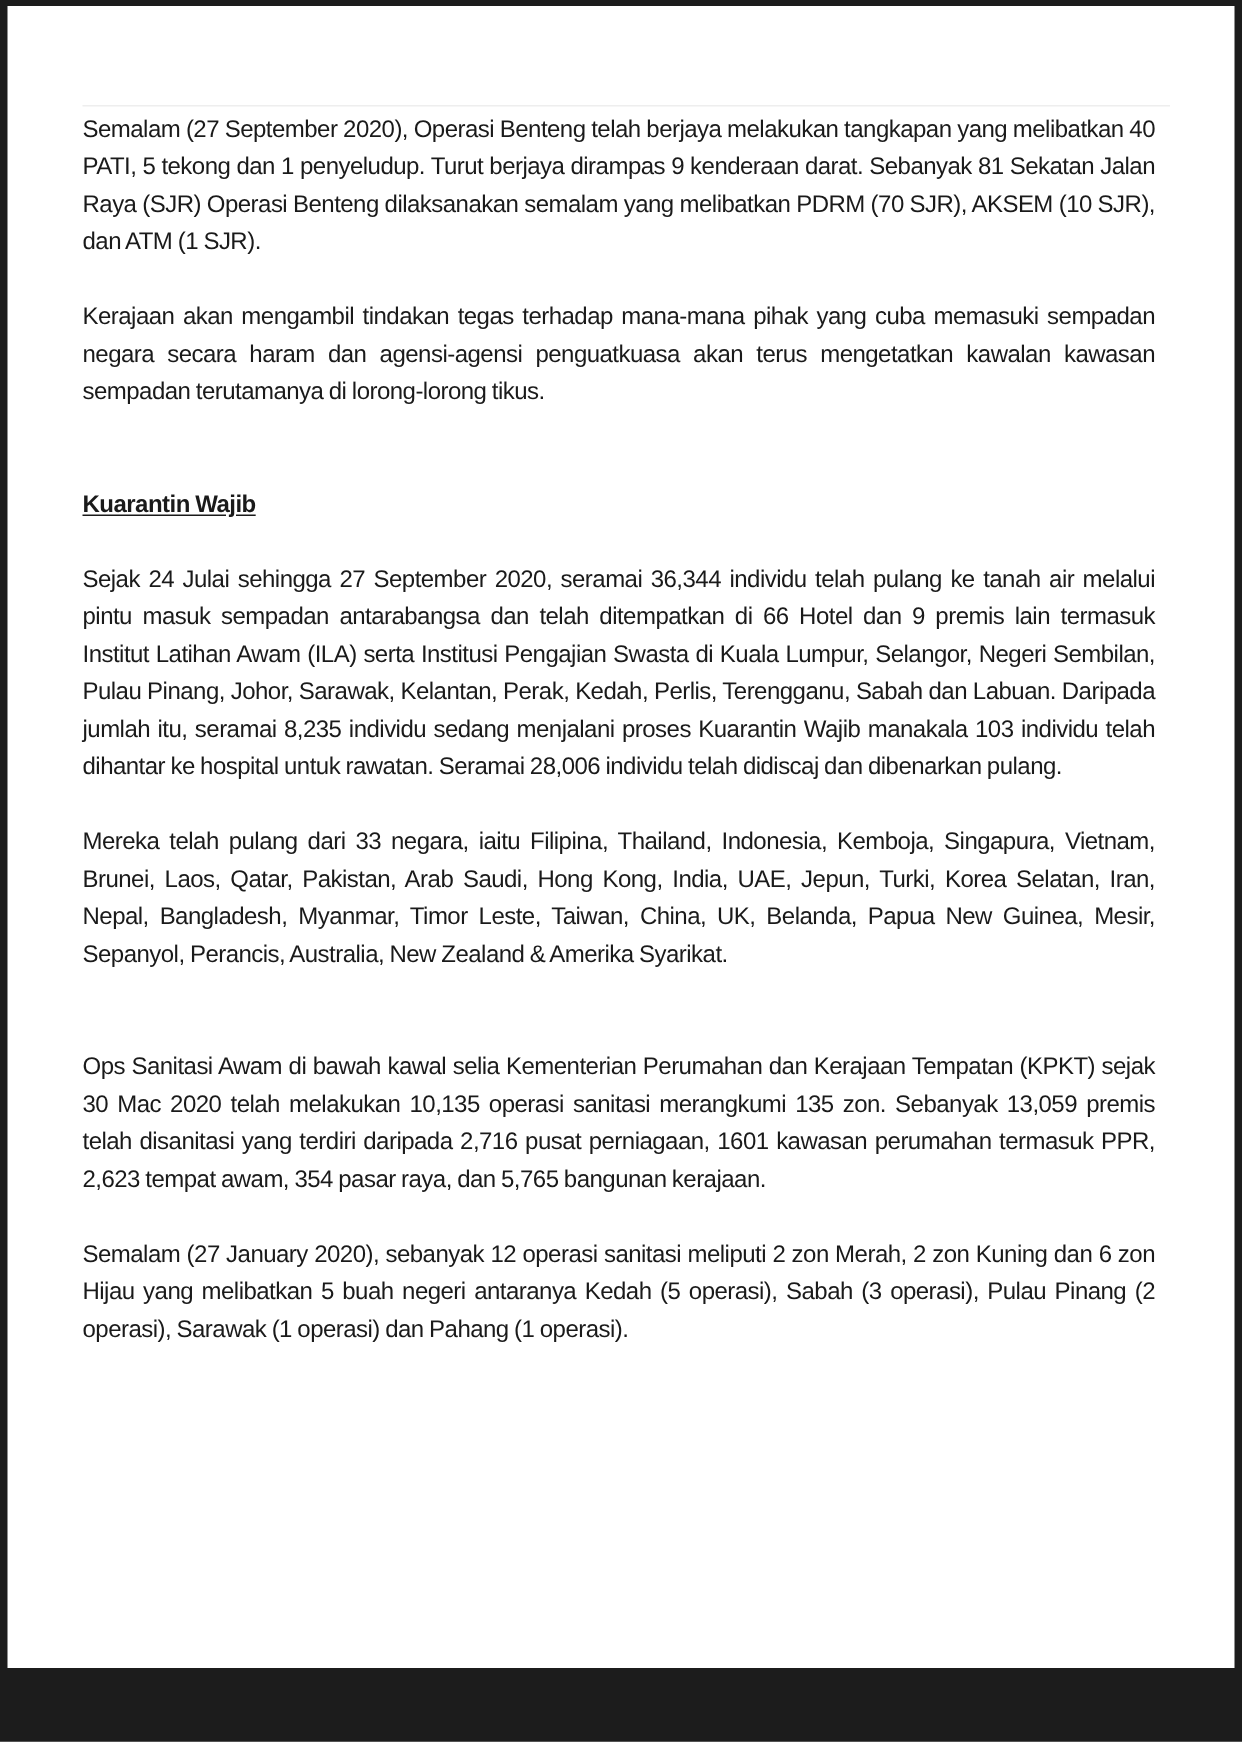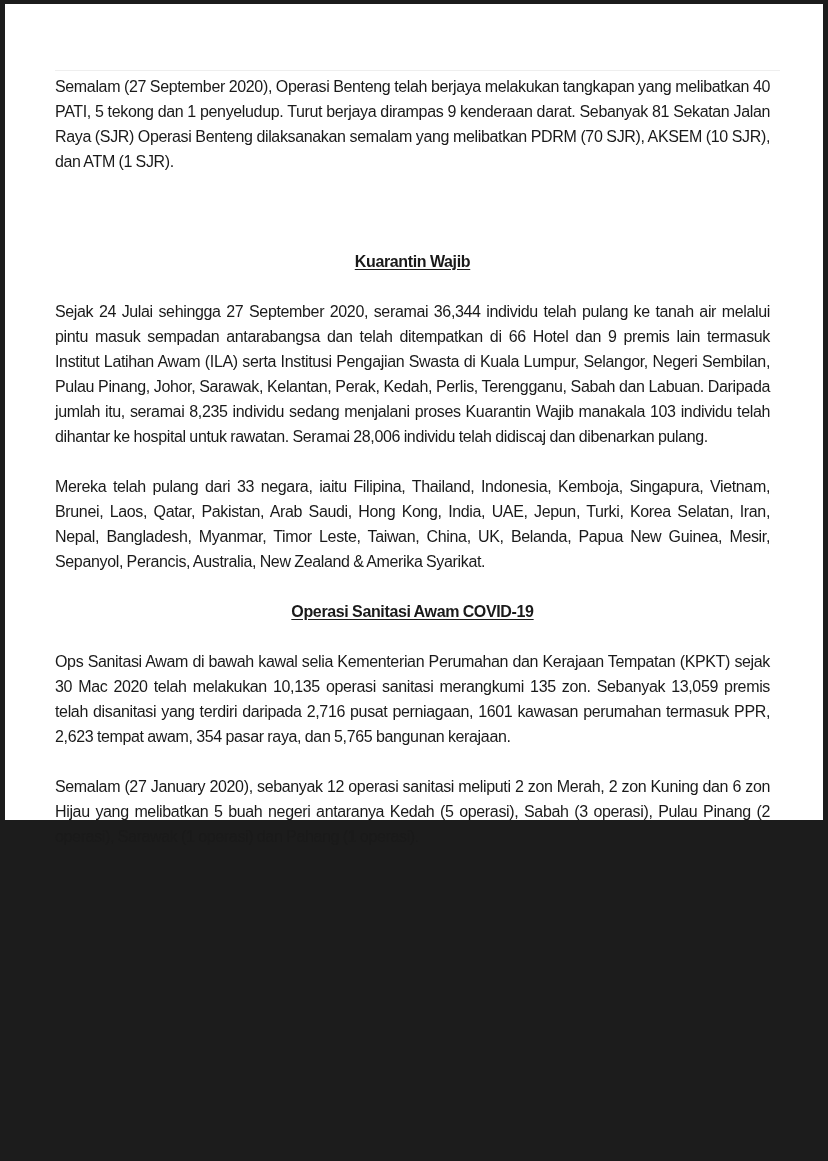--- a/index.html
+++ b/index.html
@@ -8,21 +8,21 @@
       width: 828px;
       height: 1161px;
       background: #1c1c1c;
       overflow: hidden;
     }
     .page {
       position: absolute;
       left: 5px;
       top: 4px;
       width: 818px;
-      height: 816px;
+      height: 1108px;
       background: #ffffff;
     }
     .top-rule {
       position: absolute;
       left: 50px;
       top: 66px;
       width: 725px;
       height: 1px;
       background: #eeeeee;
     }
@@ -43,41 +43,40 @@
       text-align: justify;
       text-align-last: left;
     }
     .gap-1 { height: 25px; }
     .gap-2 { height: 50px; }
     .heading {
       margin: 0;
       font-weight: bold;
       text-decoration: underline;
       text-underline-offset: 2px;
-      text-align: center;
     }
   </style>
 </head>
 <body>
 
 <div class="page">
   <div class="top-rule"></div>
   <div class="content">
 
     <p class="para">Semalam (27 September 2020), Operasi Benteng telah berjaya melakukan tangkapan yang melibatkan 40 PATI, 5 tekong dan 1 penyeludup. Turut berjaya dirampas 9 kenderaan darat.  Sebanyak 81 Sekatan Jalan Raya (SJR) Operasi Benteng dilaksanakan semalam yang melibatkan PDRM (70 SJR), AKSEM (10 SJR), dan ATM (1 SJR).</p>
     <div class="gap-1"></div>
+    <p class="para">Kerajaan akan mengambil tindakan tegas terhadap mana-mana pihak yang cuba memasuki sempadan negara secara haram dan agensi-agensi penguatkuasa akan terus mengetatkan kawalan kawasan sempadan terutamanya di lorong-lorong tikus.</p>
 
     <div class="gap-2"></div>
     <p class="heading">Kuarantin Wajib</p>
     <div class="gap-1"></div>
     <p class="para">Sejak 24 Julai sehingga 27 September 2020, seramai 36,344 individu telah pulang ke tanah air melalui pintu masuk sempadan antarabangsa dan telah ditempatkan di 66 Hotel dan 9 premis lain termasuk Institut Latihan Awam (ILA) serta Institusi Pengajian Swasta di Kuala Lumpur, Selangor, Negeri Sembilan, Pulau Pinang, Johor, Sarawak, Kelantan, Perak, Kedah, Perlis, Terengganu, Sabah dan Labuan. Daripada jumlah itu, seramai 8,235 individu sedang menjalani proses Kuarantin Wajib manakala 103 individu telah dihantar ke hospital untuk rawatan. Seramai 28,006 individu telah didiscaj dan dibenarkan pulang.</p>
     <div class="gap-1"></div>
     <p class="para">Mereka telah pulang dari 33 negara, iaitu Filipina, Thailand, Indonesia, Kemboja, Singapura, Vietnam, Brunei, Laos, Qatar, Pakistan, Arab Saudi, Hong Kong, India, UAE, Jepun, Turki, Korea Selatan, Iran, Nepal, Bangladesh, Myanmar, Timor Leste, Taiwan, China, UK, Belanda, Papua New Guinea, Mesir, Sepanyol, Perancis, Australia, New Zealand &amp; Amerika Syarikat.</p>
 
     <div class="gap-1"></div>
-    <p class="heading">Operasi Sanitasi Awam COVID-19</p>
     <div class="gap-1"></div>
     <p class="para">Ops Sanitasi Awam di bawah kawal selia Kementerian Perumahan dan Kerajaan Tempatan (KPKT) sejak 30 Mac 2020 telah melakukan 10,135 operasi sanitasi merangkumi 135 zon. Sebanyak 13,059 premis telah disanitasi yang terdiri daripada 2,716 pusat perniagaan, 1601 kawasan perumahan termasuk PPR, 2,623 tempat awam, 354 pasar raya, dan 5,765 bangunan kerajaan.</p>
     <div class="gap-1"></div>
     <p class="para">Semalam (27 January 2020), sebanyak 12 operasi sanitasi meliputi 2 zon Merah, 2 zon Kuning dan 6 zon Hijau yang melibatkan 5 buah negeri antaranya Kedah (5 operasi), Sabah (3 operasi), Pulau Pinang (2 operasi), Sarawak (1 operasi) dan Pahang (1 operasi).</p>
 
   </div>
 </div>
 
 </body></html>

